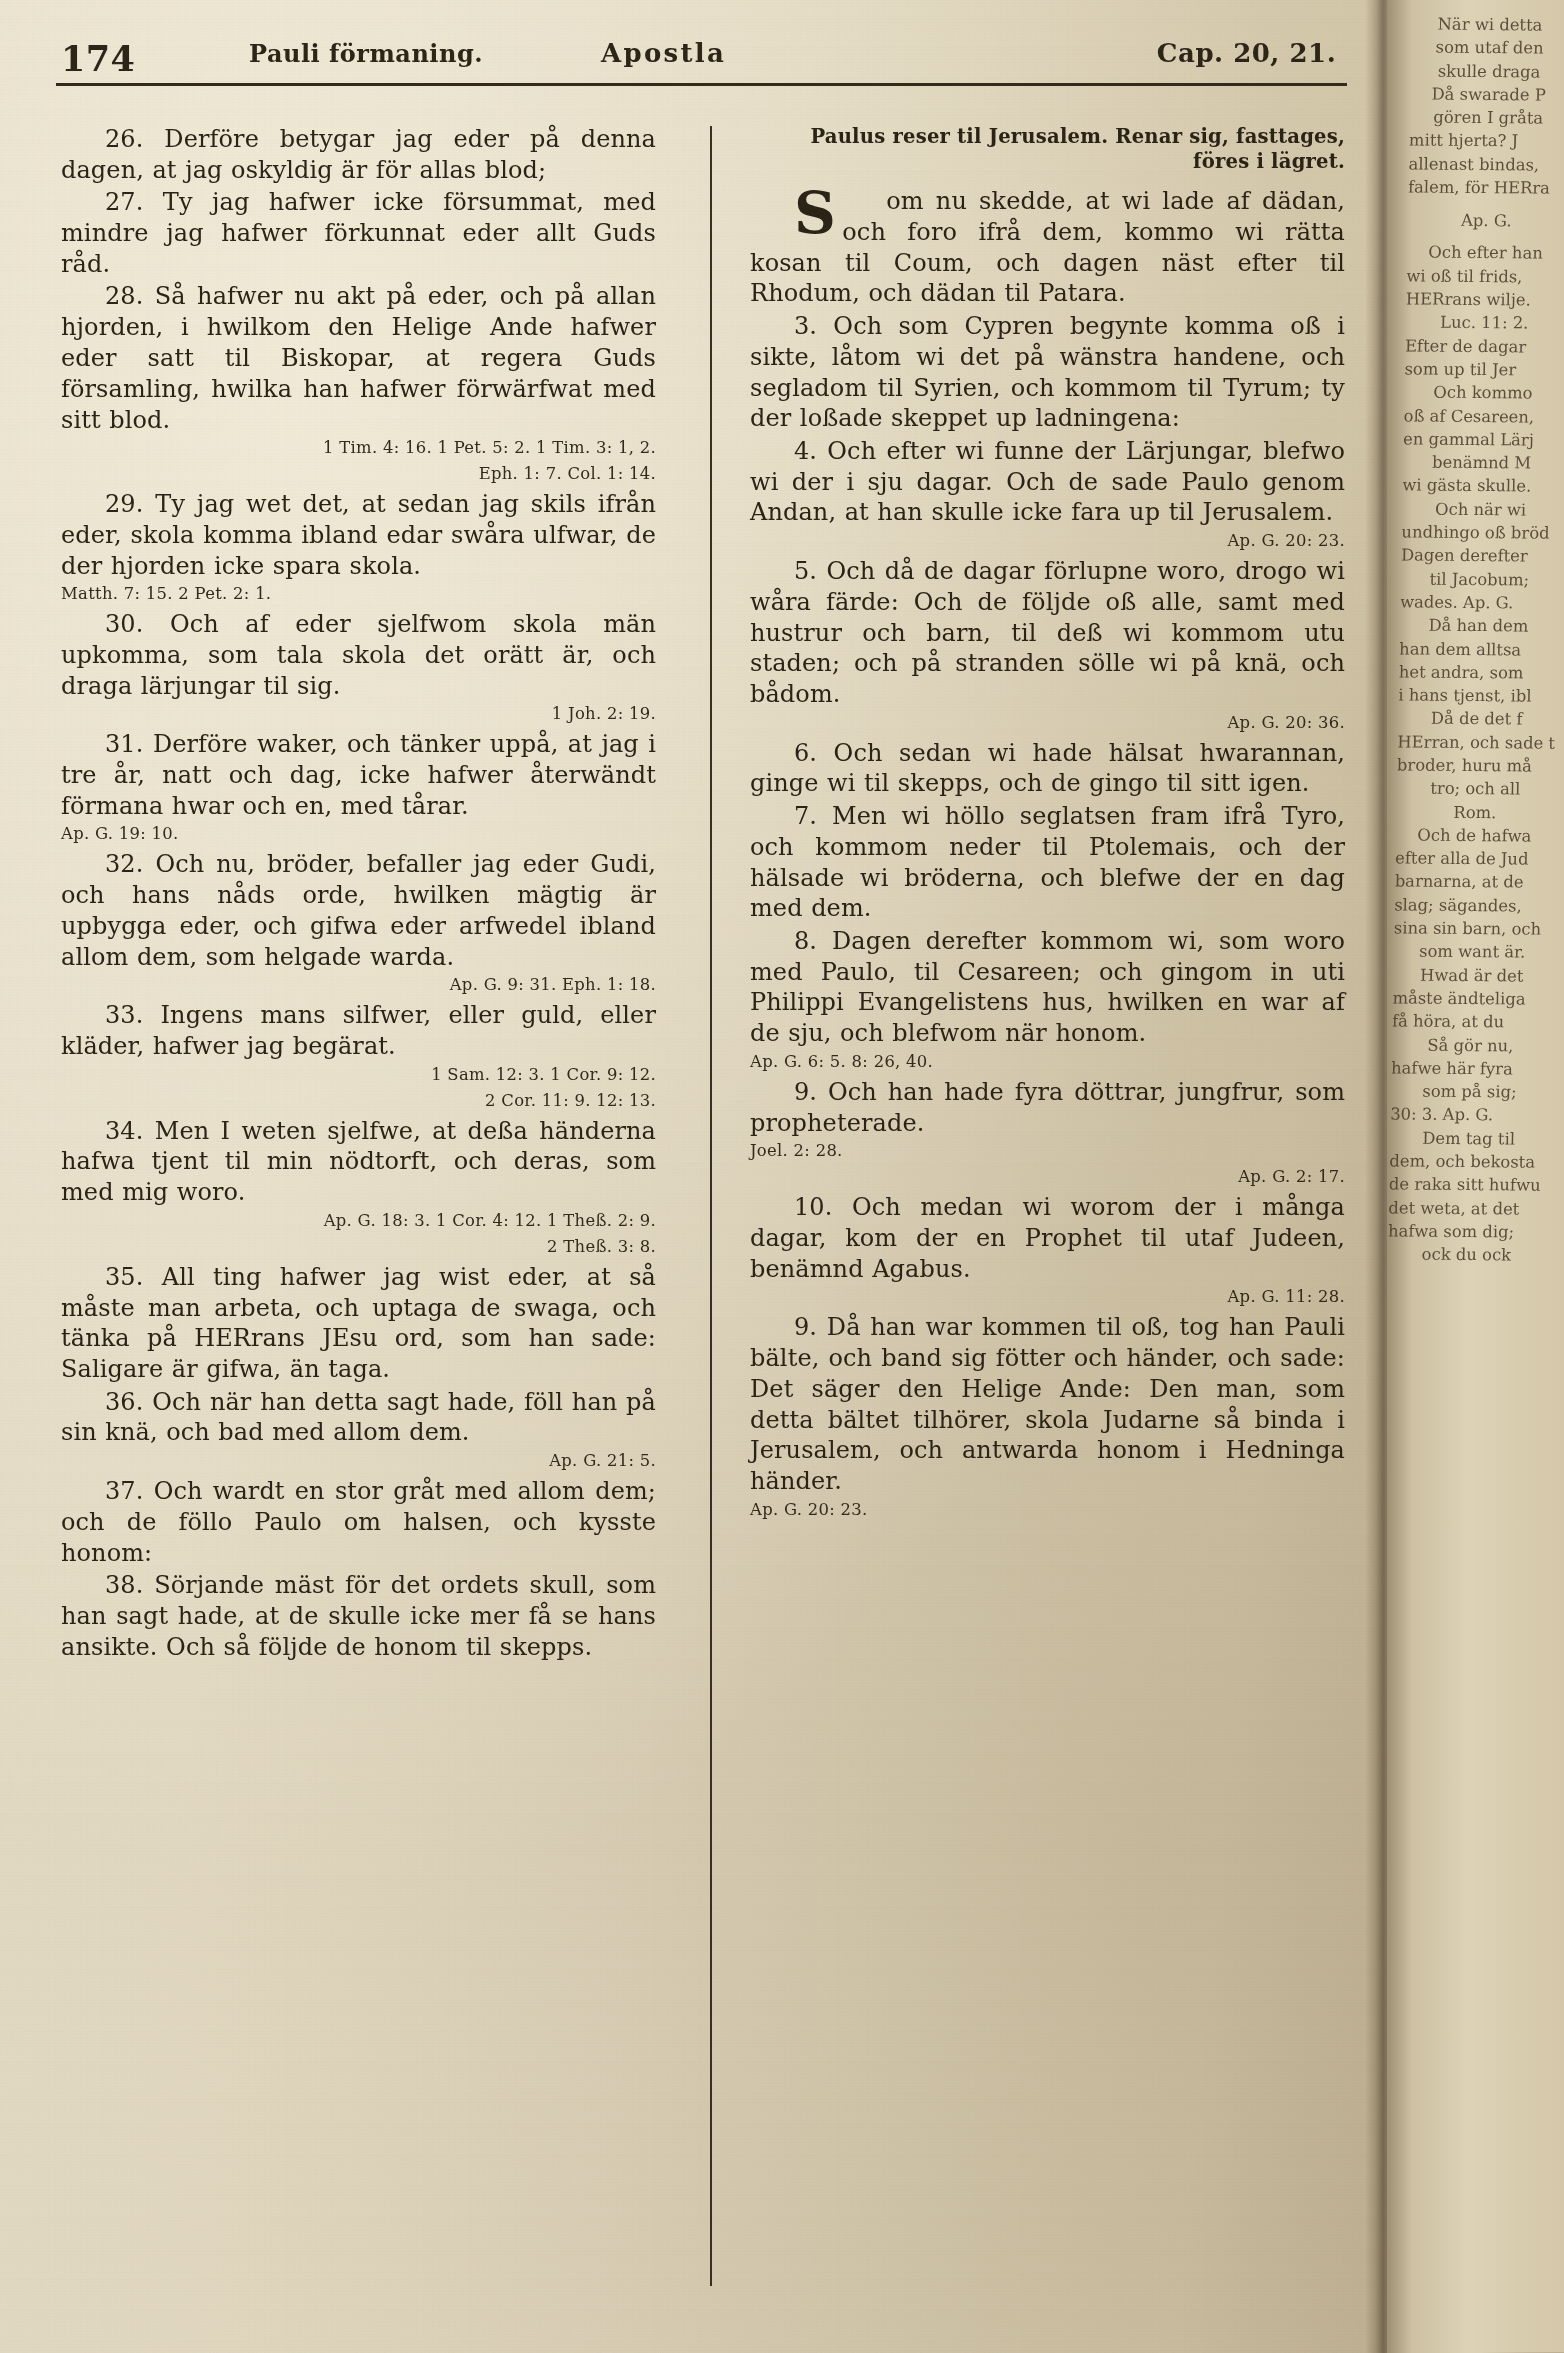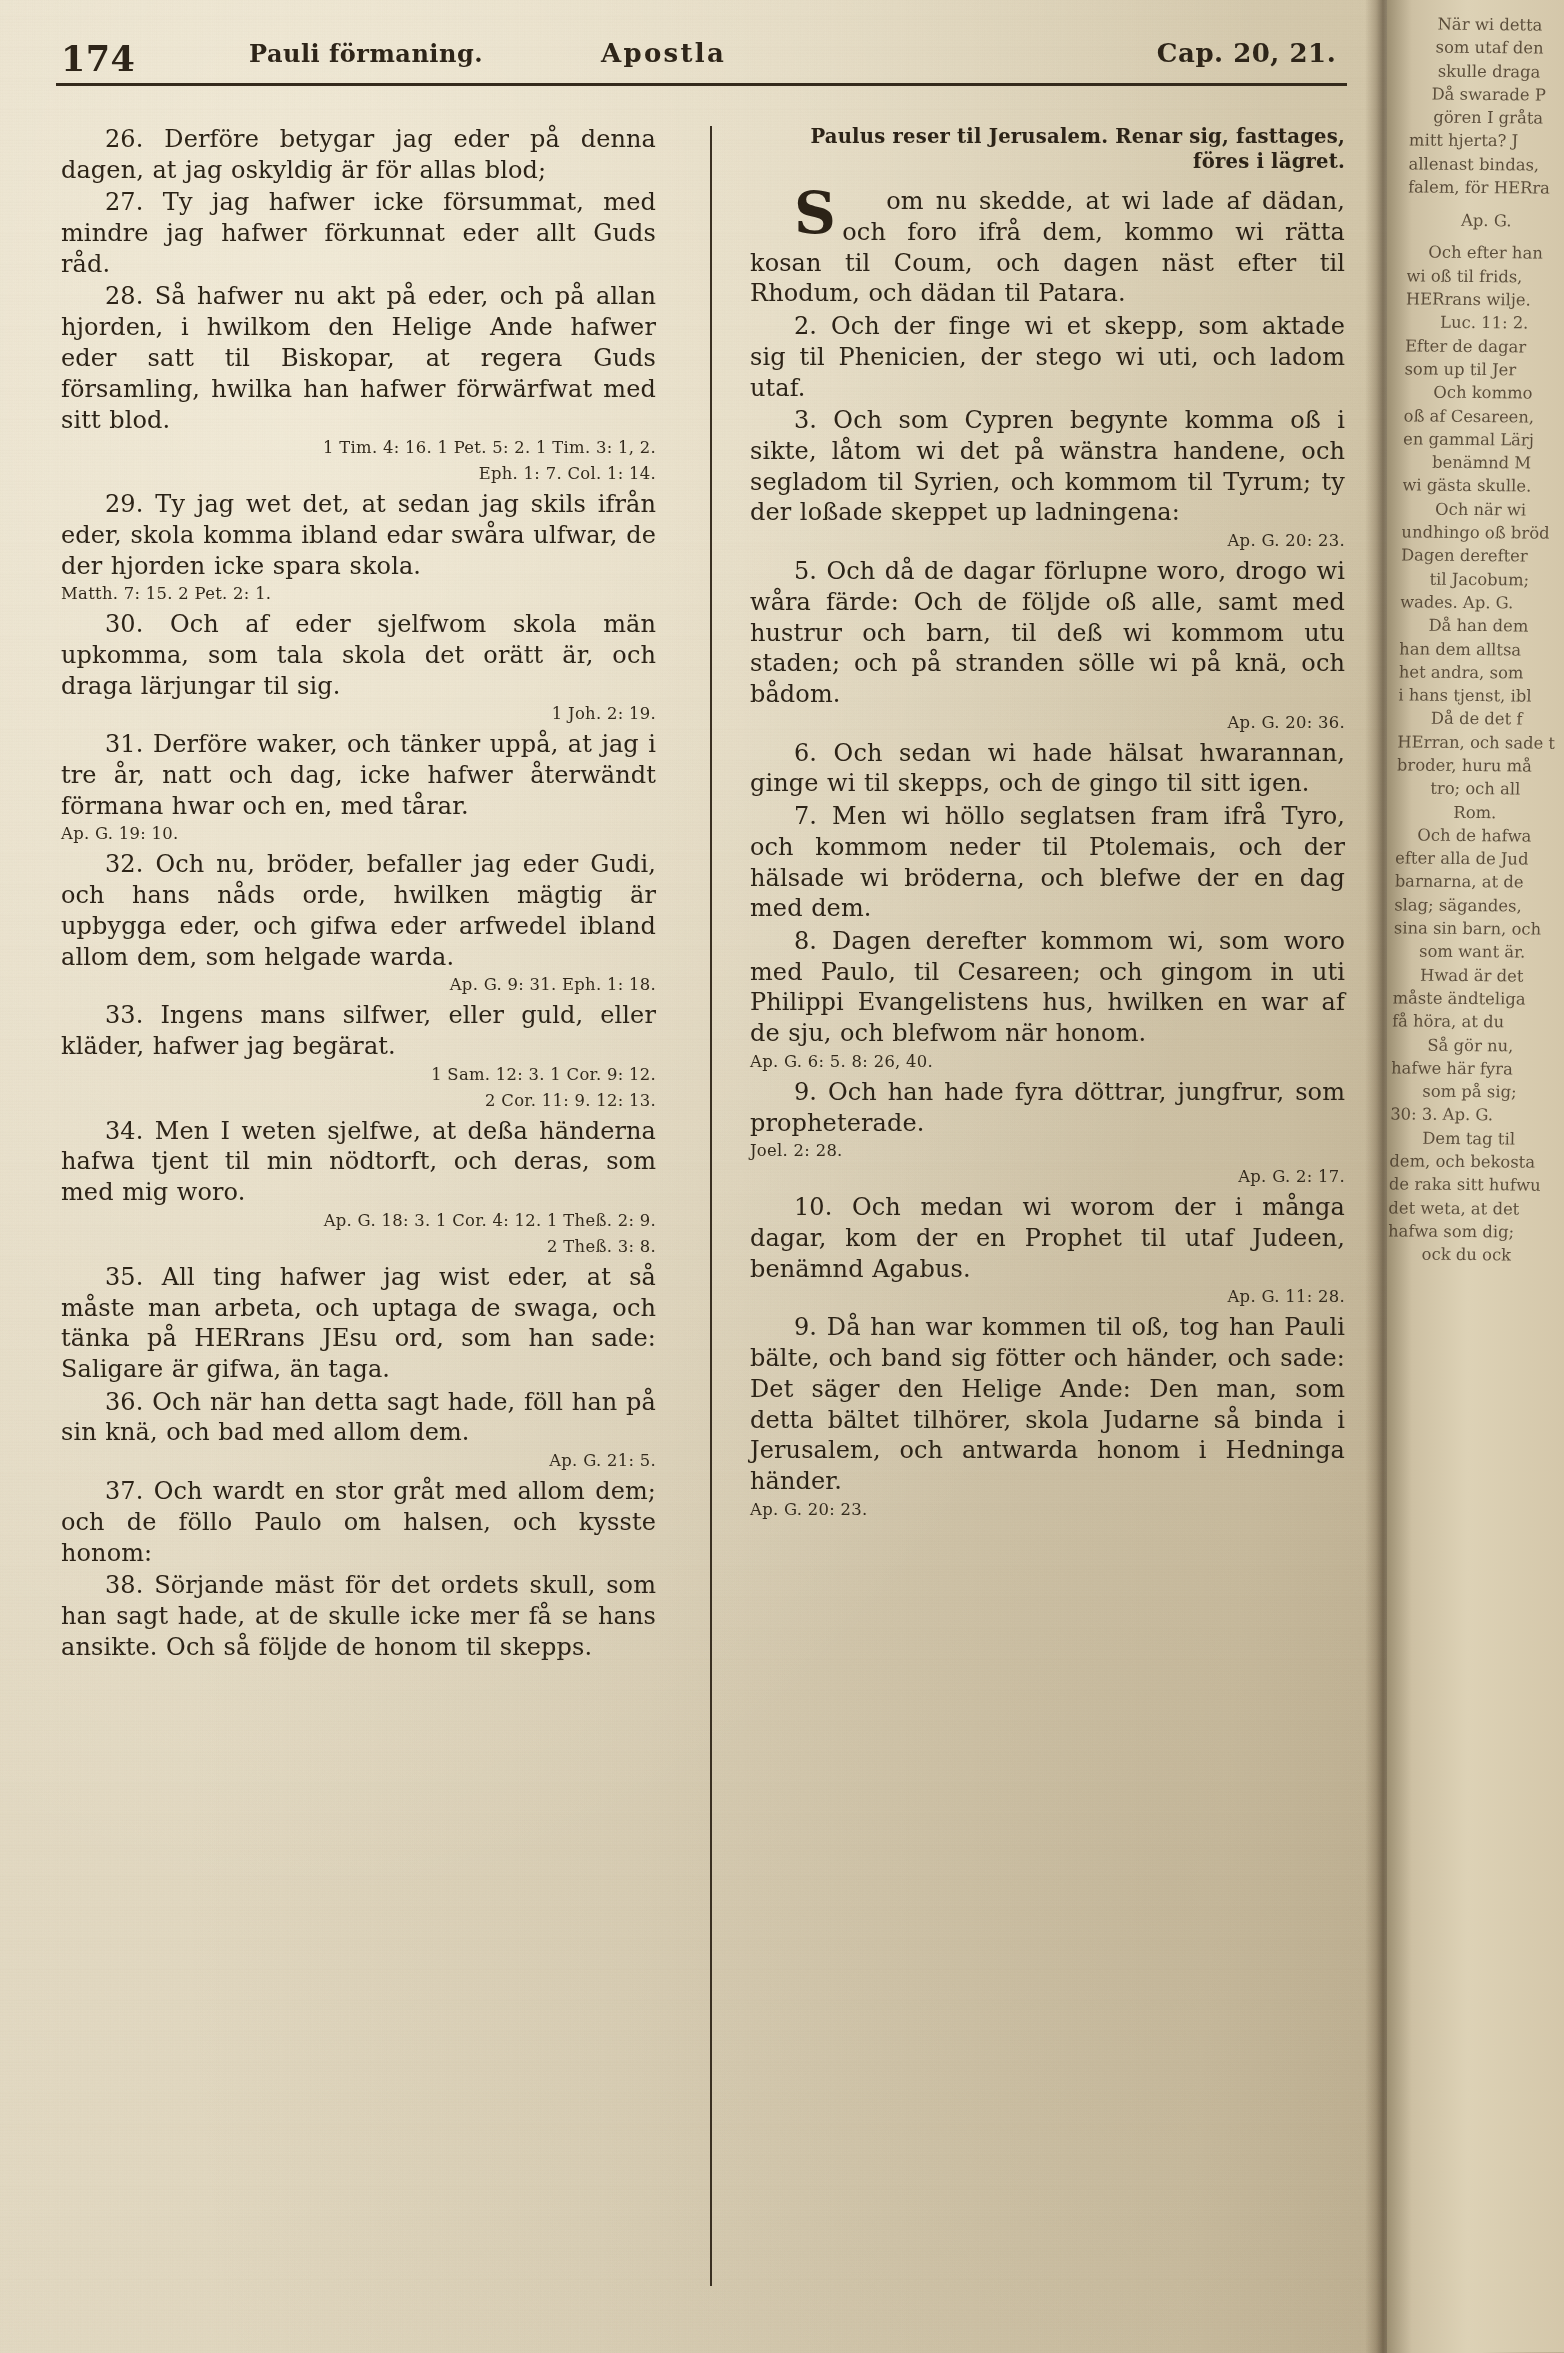--- a/index.html
+++ b/index.html
@@ -224,23 +224,23 @@
       <p class="v">38. Sörjande mäst för det ordets skull, som han sagt hade, at de skulle icke mer få se hans ansikte.  Och så följde de honom til skepps.</p>
     </div>
 
     <div class="col" id="col-right">
       <div class="chapsum">Paulus reser til Jerusalem.  Renar sig, fasttages, föres i lägret.</div>
 
       <p class="v dropcap-para">
         <span class="dropcap">S</span><span>om nu skedde, at wi lade af dädan, och foro ifrå dem, kommo wi rätta kosan til Coum, och dagen näst efter til Rhodum, och dädan til Patara.</span>
       </p>
 
-      <p class="v">2. Och der finge wi et skepp, som aktade sig til Phenicien, der stego wi uti, och ladom utaf.</p>
       <p class="v">3. Och som Cypren begynte komma oß i sikte, låtom wi det på wänstra handene, och segladom til Syrien, och kommom til Tyrum; ty der loßade skeppet up ladningena:</p>
 
+      <p class="v">4. Och efter wi funne der Lärjungar, blefwo wi der i sju dagar. Och de sade Paulo genom Andan, at han skulle icke fara up til Jerusalem.</p>
       <p class="ref">Ap. G. 20: 23.</p>
 
       <p class="v">5. Och då de dagar förlupne woro, drogo wi wåra färde: Och de följde oß alle, samt med hustrur och barn, til deß wi kommom utu staden; och på stranden sölle wi på knä, och bådom.</p>
       <p class="ref">Ap. G. 20: 36.</p>
 
       <p class="v">6. Och sedan wi hade hälsat hwarannan, ginge wi til skepps, och de gingo til sitt igen.</p>
       <p class="v">7. Men wi höllo seglatsen fram ifrå Tyro, och kommom neder til Ptolemais, och der hälsade wi bröderna, och blefwe der en dag med dem.</p>
 
       <p class="v">8. Dagen derefter kommom wi, som woro med Paulo, til Cesareen; och gingom in uti Philippi Evangelistens hus, hwilken en war af de sju, och blefwom när honom.</p>
       <p class="ref right">Ap. G. 6: 5.   8: 26, 40.</p>

